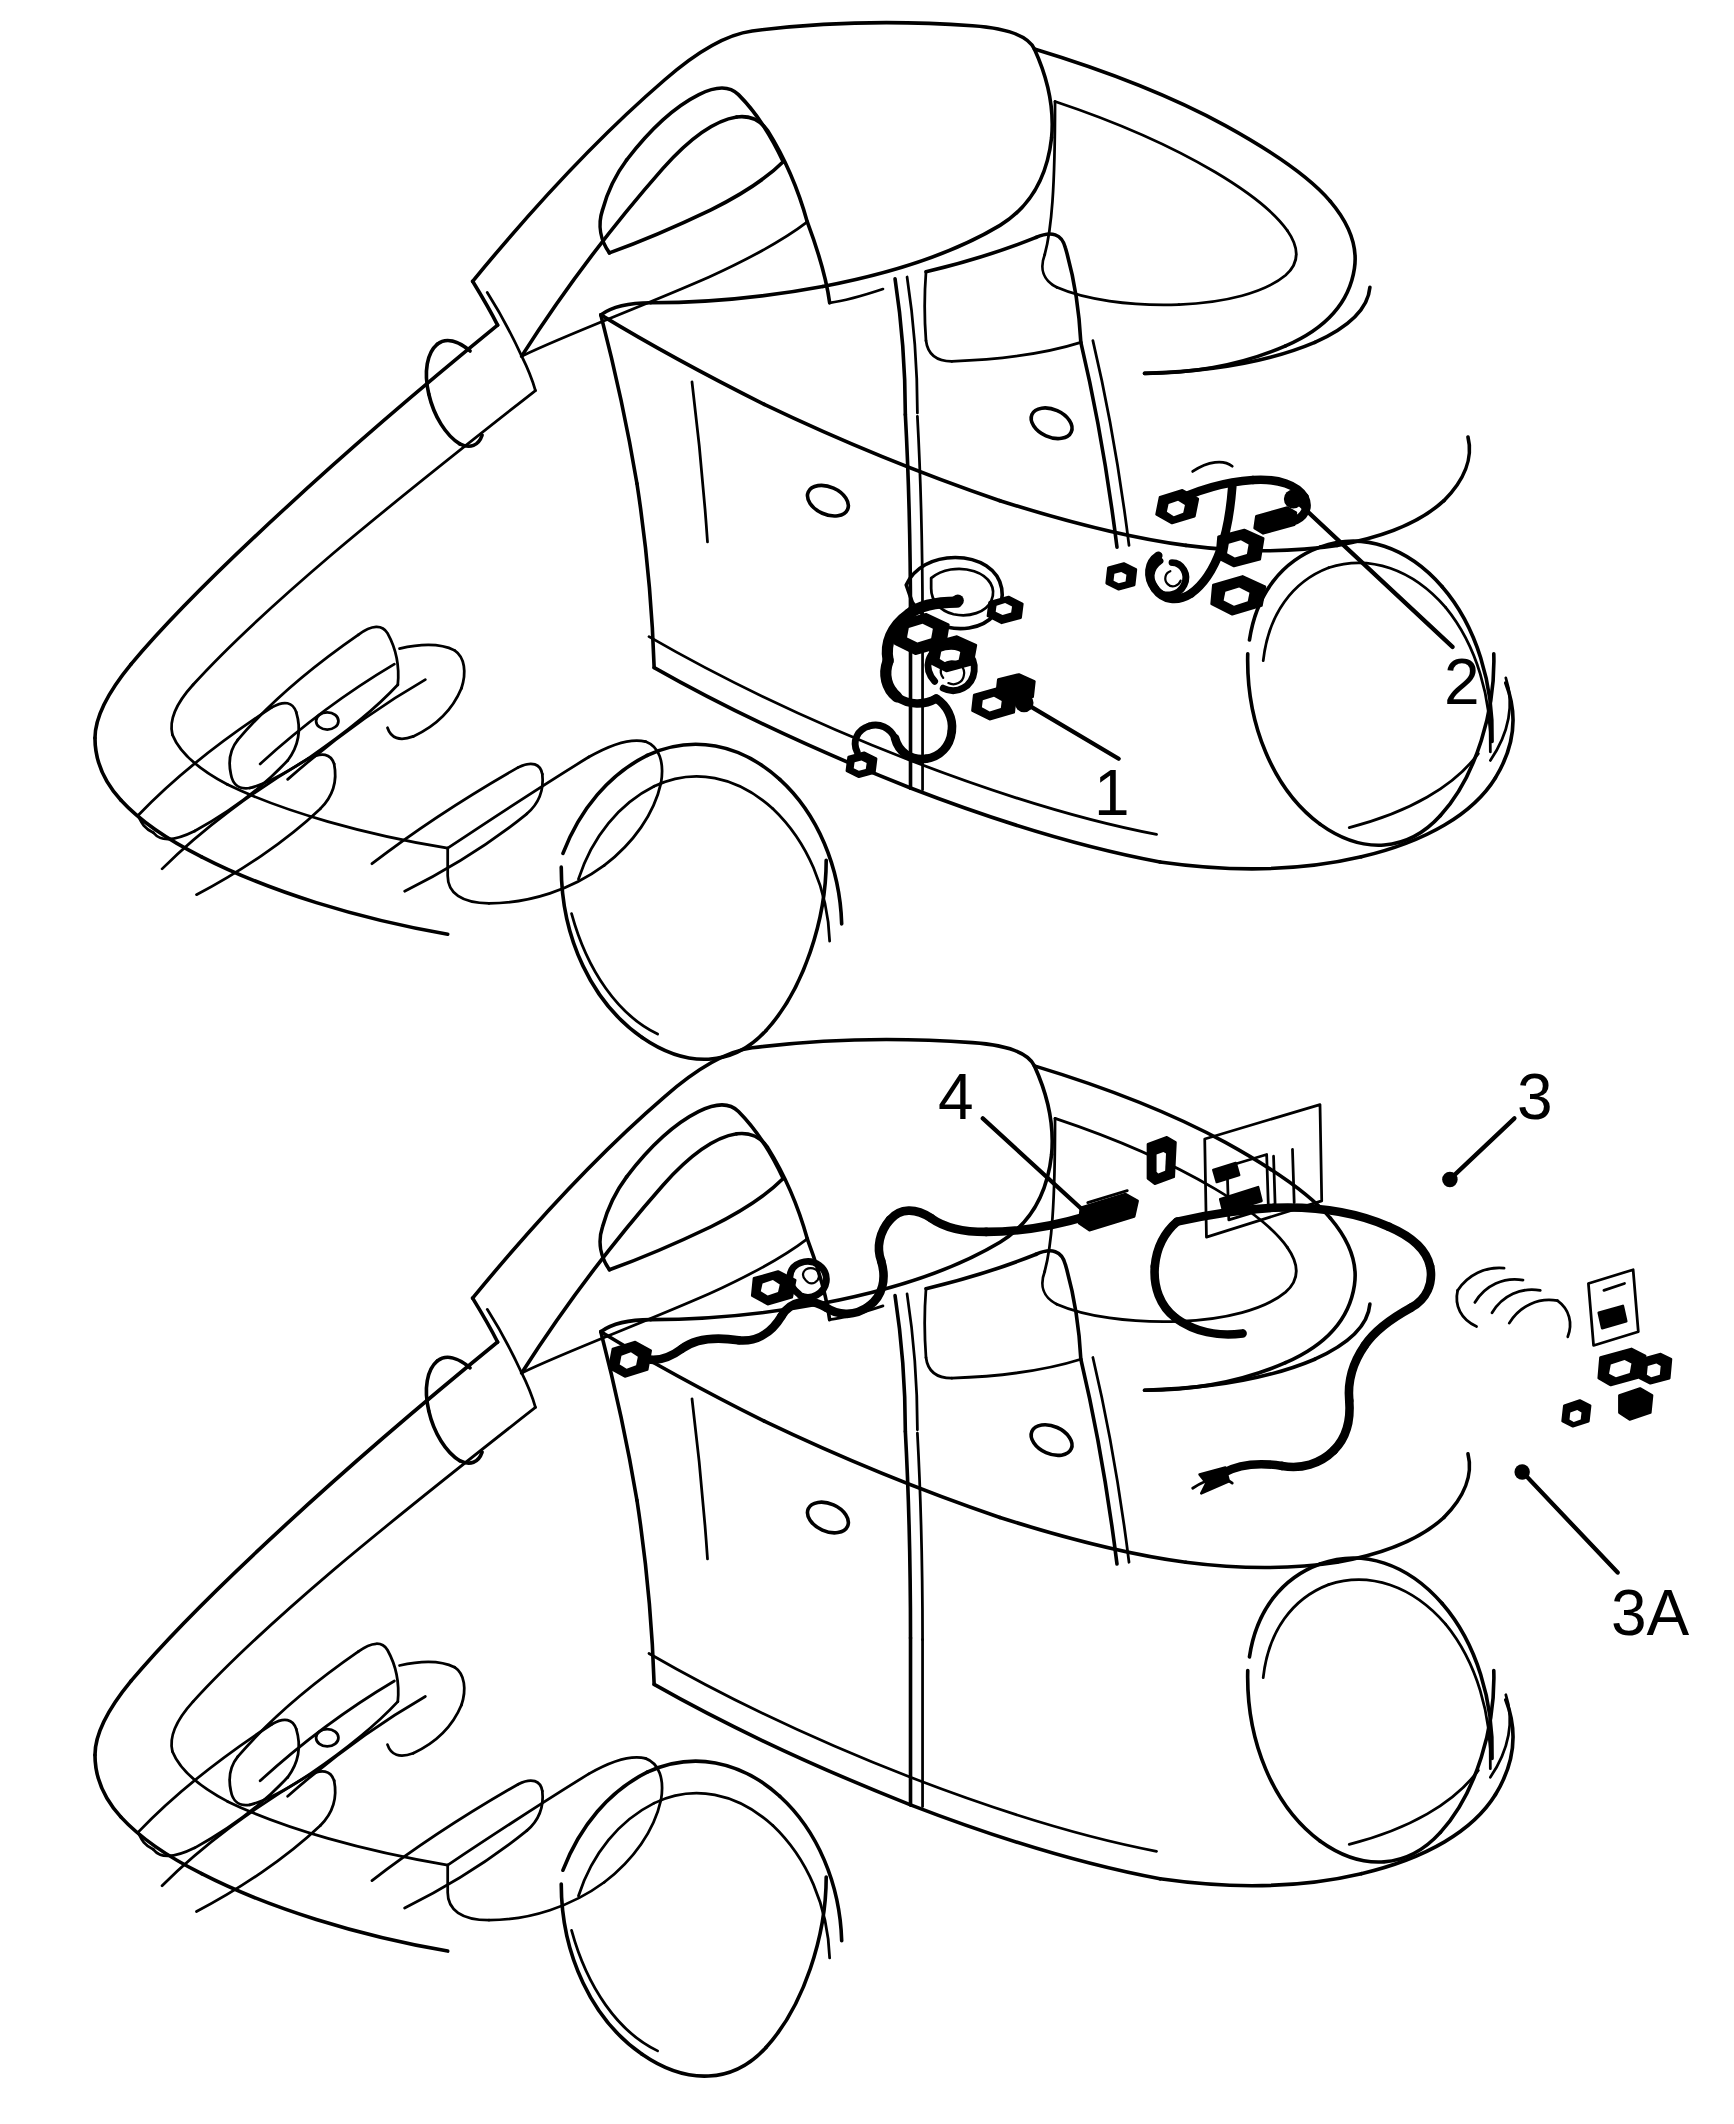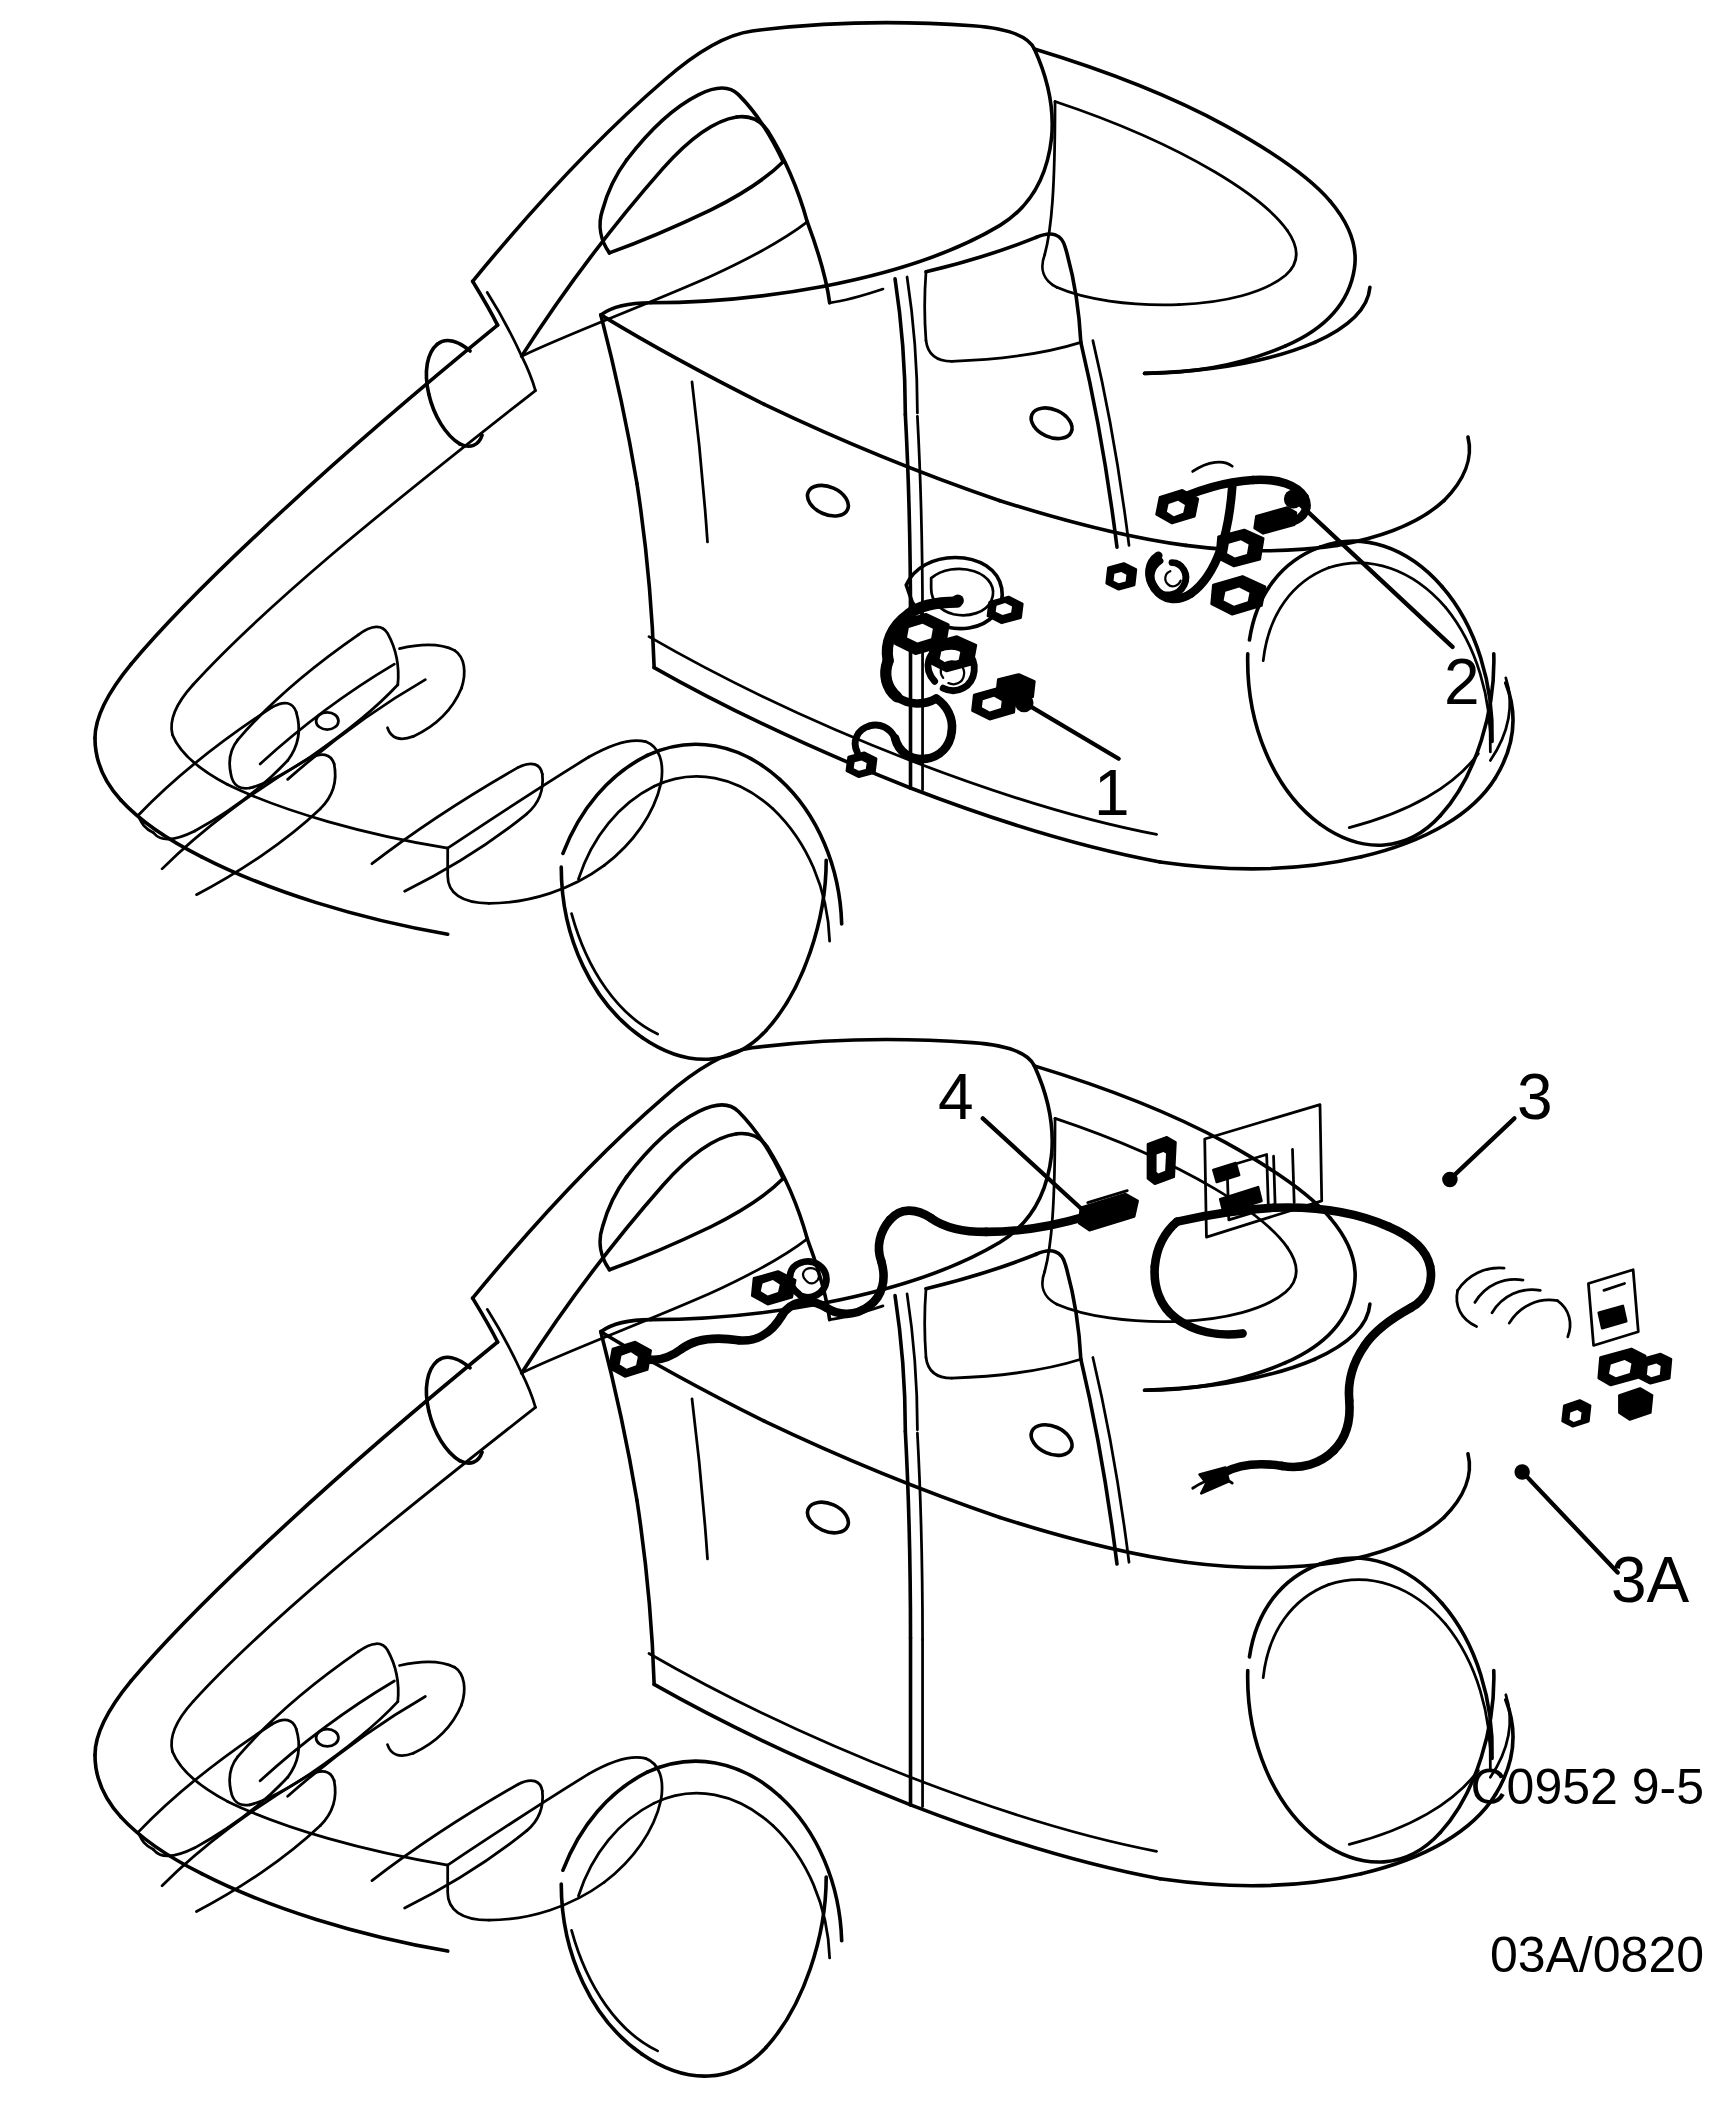--- a/index.html
+++ b/index.html
@@ -443,21 +443,17 @@
   </svg>
 
   <div class="callout callout-num" style="left:1094px; top:761px;">1</div>
 
   <div class="callout callout-num" style="left:1444px; top:650px;">2</div>
 
   <div class="callout callout-num" style="left:938px; top:1065px;">4</div>
 
   <div class="callout callout-num" style="left:1517px; top:1065px;">3</div>
 
-  <div class="callout callout-num" style="left:1611px; top:1548px;">3A</div>
-
-  <div class="caption" style="right:31px; bottom:29px;">
-    <span class="cap-line">C0952 9-5</span>
-    <span class="cap-line">03A/0820</span>
-  </div>
+  <div class="callout callout-num" style="left:1611px; top:1581px;">3A</div>
+
 
 </div>
 
 
 </body></html>

